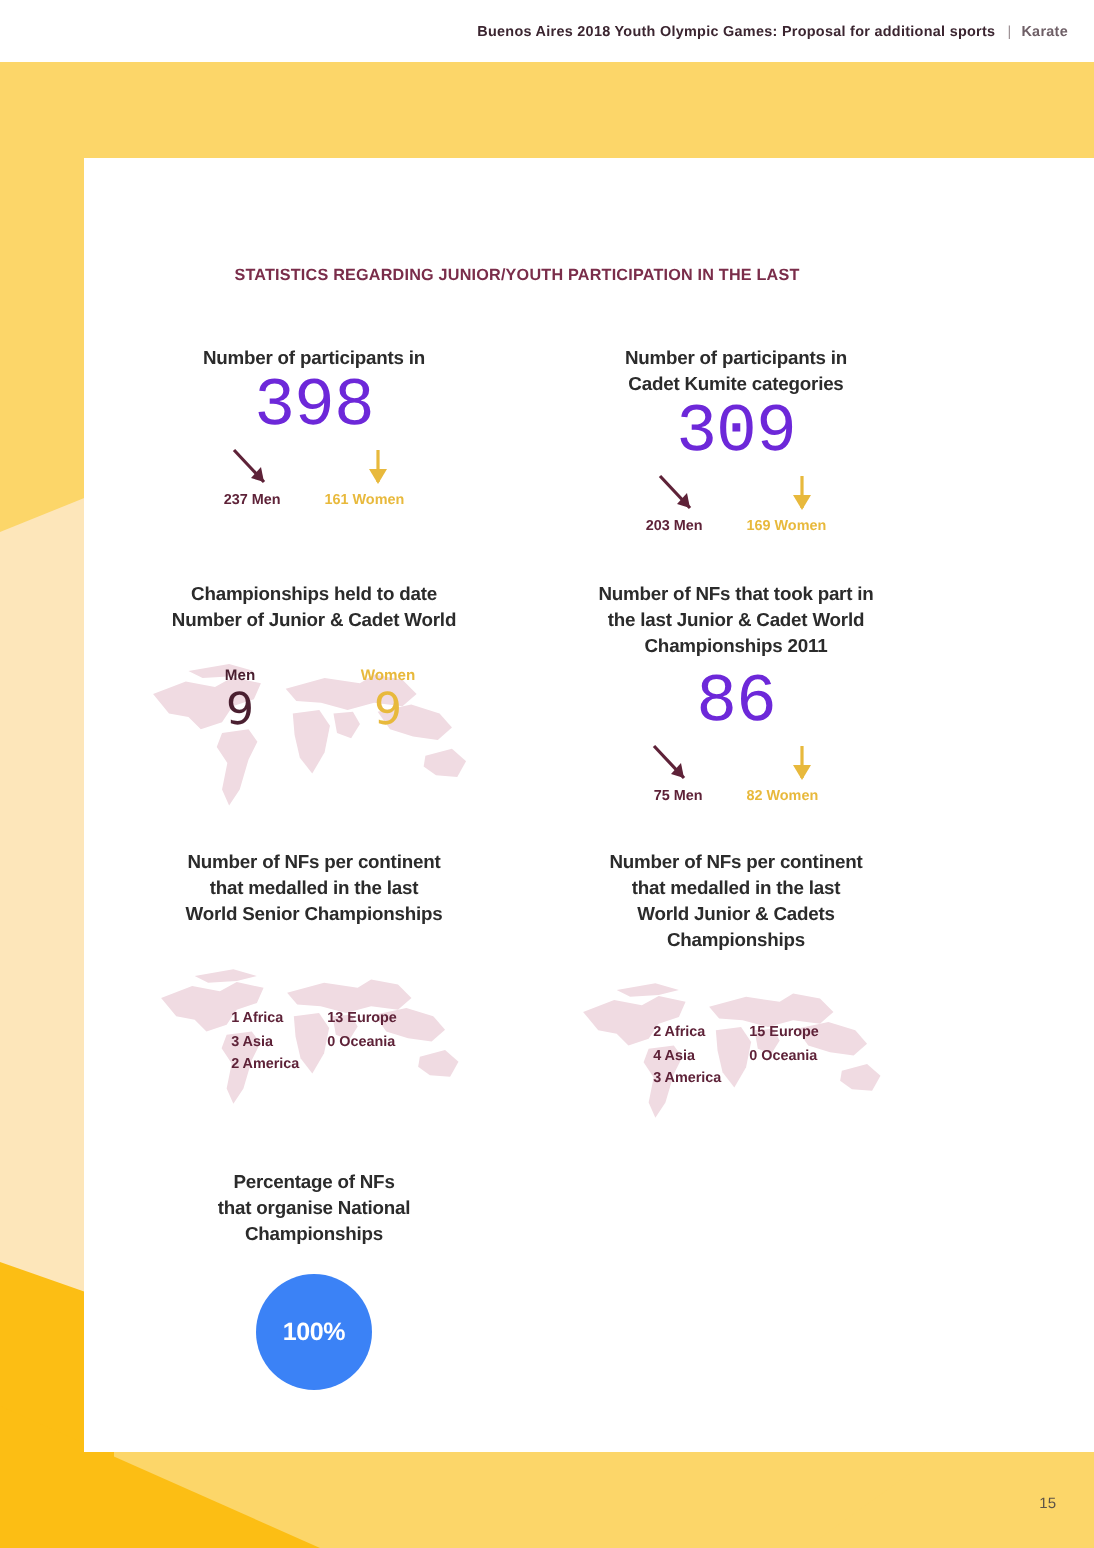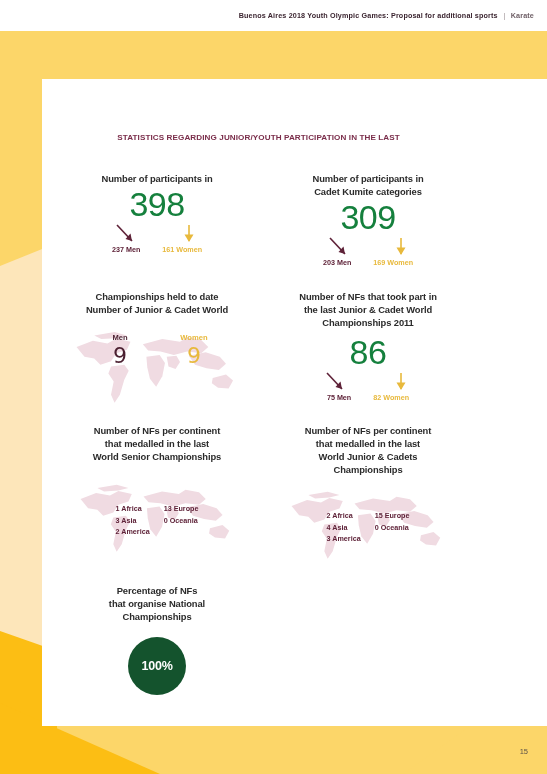--- a/index.html
+++ b/index.html
@@ -116,25 +116,25 @@
     font-size: 9.4px;
     font-weight: bold;
     color: #2b2b2b;
     line-height: 13px;
     letter-spacing: -0.1px;
   }
 
   .bignum {
     text-align: center;
     font-size: 34px;
-    color: #15803d;
+    color: #6d28d9;
     font-weight: normal;
     line-height: 38px;
     letter-spacing: -0.5px;
-    font-family: Liberation Sans, sans-serif;
+    font-family: Liberation Mono, monospace;
   }
 
   .arrows {
     position: relative;
     height: 22px;
   }
   .arrow-svg { position:absolute; }
 
   .split-labels {
     display: flex;
@@ -206,21 +206,21 @@
     font-weight: bold;
     color: #5e2238;
     line-height: 11.5px;
   }
   .cont-col div { white-space: nowrap; }
 
   .pct-circle {
     width: 58px;
     height: 58px;
     border-radius: 50%;
-    background: #14532d;
+    background: #3b82f6;
     display: flex;
     align-items: center;
     justify-content: center;
     color: #ffffff;
     font-size: 12.5px;
     font-weight: bold;
     margin: 14px auto 0 auto;
     letter-spacing: -0.2px;
   }
 </style>

